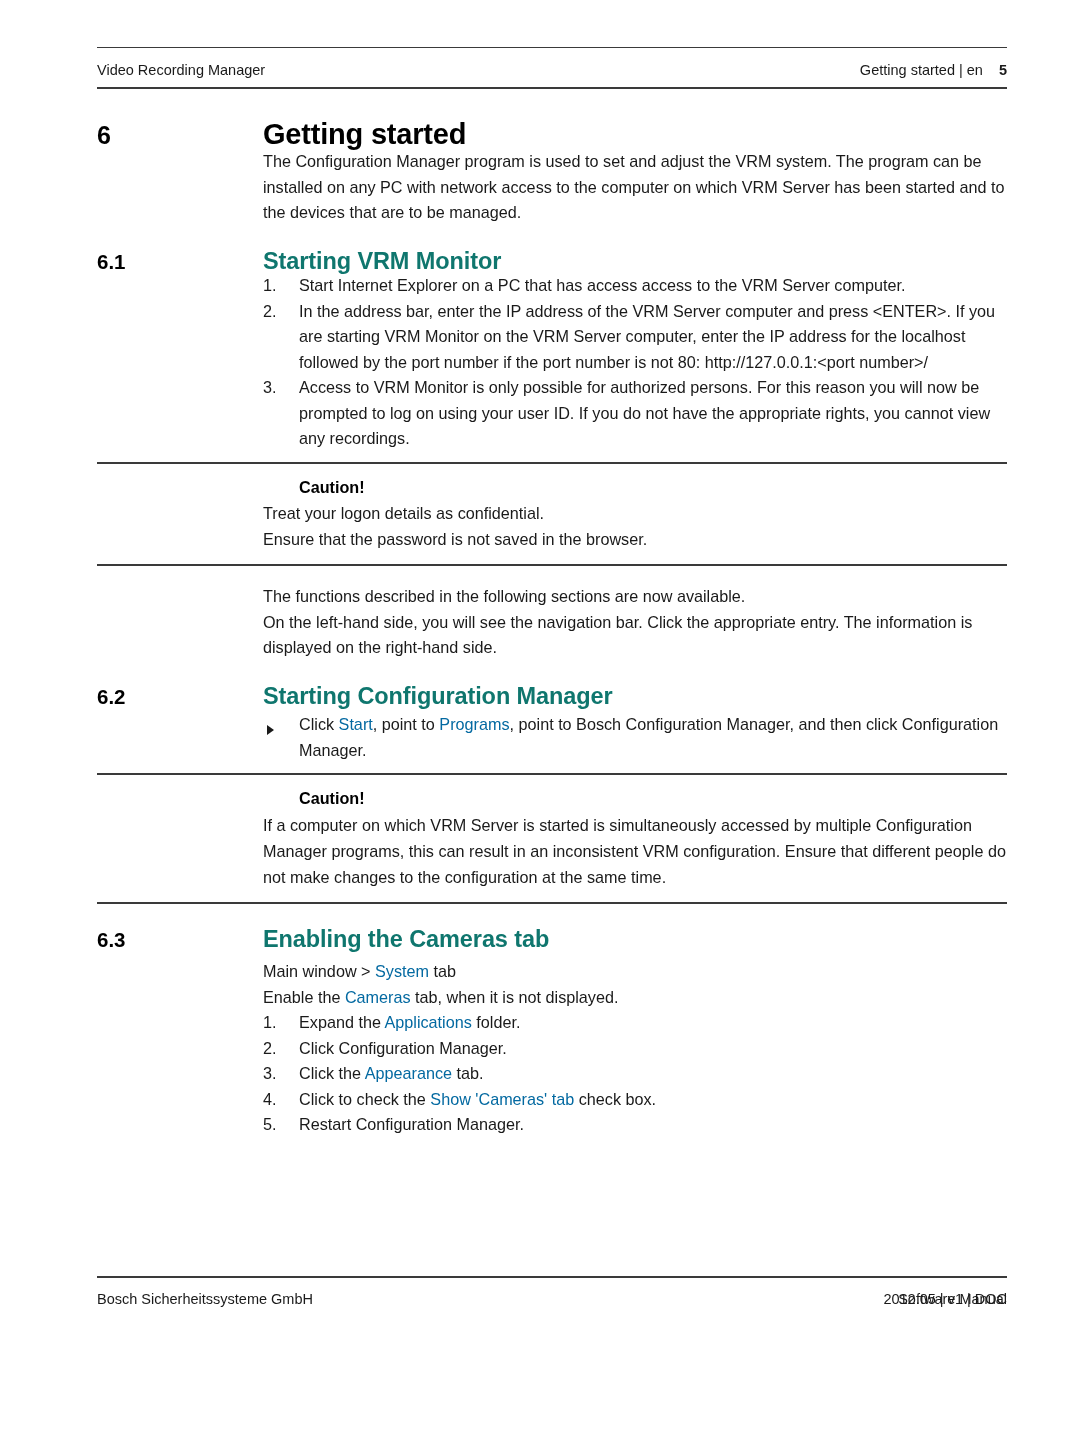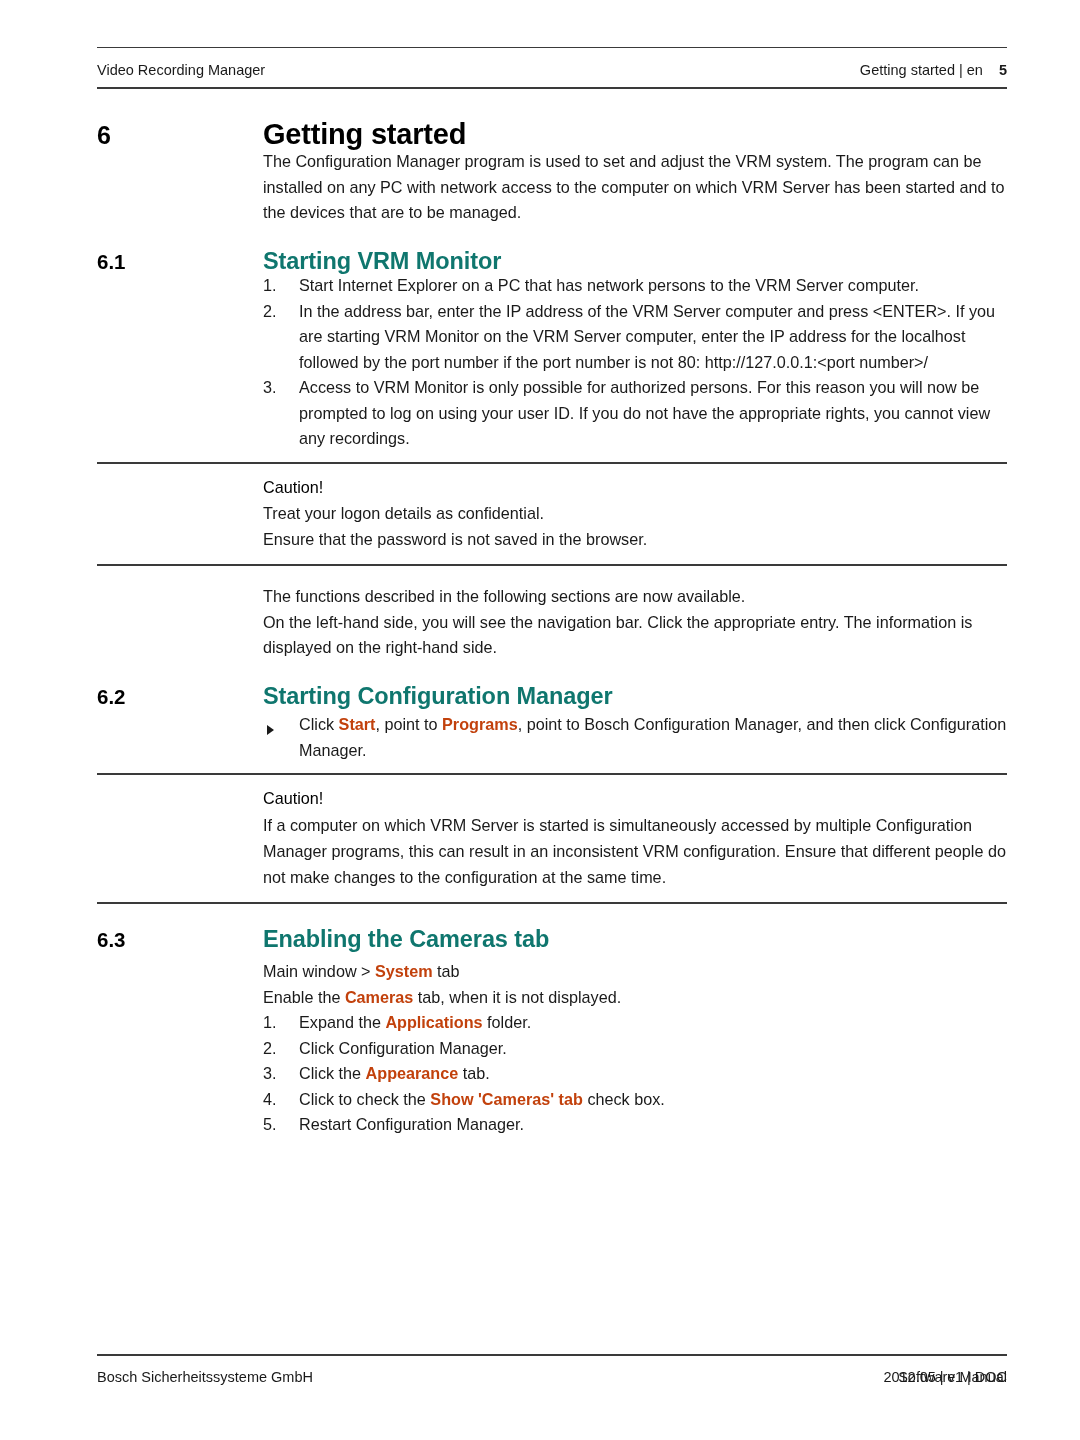--- a/index.html
+++ b/index.html
@@ -143,38 +143,39 @@
     border-bottom: 2px solid #3a3a3a;
     width: 910px;
     box-sizing: border-box;
   }
   .caution-inner {
     padding: 11px 0 12px 0;
     margin-left: 166px;
   }
   .caution-title {
     font-size: 16.2px;
-    font-weight: normal;
+    font-weight: bold;
     line-height: 25.5px;
     color: #000;
+    margin-left: 36px;
   }
   .caution-line {
     font-size: 16.2px;
     line-height: 26px;
     color: #1a1a1a;
   }
   .spacer-lg { height: 24px; }
   .spacer-md { height: 18px; }
   .spacer-sm { height: 10px; }
 
   
   .footer {
     position: absolute;
     left: 97px;
-    top: 1354px;
+    top: 1276px;
     width: 910px;
   }
   .rule-footer {
     border-top: 2px solid #3a3a3a;
     width: 100%;
     height: 0;
   }
   .footer-row {
     display: flex;
     justify-content: space-between;
@@ -185,21 +186,21 @@
   }
   .footer-center {
     position: absolute;
     left: 0; right: 0;
     top: 13px;
     text-align: right;
     font-size: 14.5px;
     pointer-events: none;
   }
   .footer-wrap { position: relative; }
-  b { font-weight: bold; color: #c2410c; }
+  b { font-weight: normal; color: #0369a1; }
 </style>
 </head>
 <body>
 
 <div class="page">
 
   <div class="header">
     <div class="rule-top"></div>
     <div class="header-row">
       <div class="header-left">Video Recording Manager</div>
@@ -223,21 +224,21 @@
 
     <div class="spacer-lg"></div>
 
     <div class="sec">
       <div class="sec-num h2n">6.1</div>
       <div class="sec-body">
         <div class="h2">Starting VRM Monitor</div>
         <div class="olist gap-after-h2">
           <div class="oitem">
             <div class="marker">1.</div>
-            <div class="otext">Start Internet Explorer on a PC that has network persons to the VRM Server computer.</div>
+            <div class="otext">Start Internet Explorer on a PC that has access access to the VRM Server computer.</div>
           </div>
           <div class="oitem">
             <div class="marker">2.</div>
             <div class="otext">In the address bar, enter the IP address of the VRM Server computer and press &lt;ENTER&gt;. If you are starting VRM Monitor on the VRM Server computer, enter the IP address for the localhost followed by the port number if the port number is not 80: http://127.0.0.1:&lt;port number&gt;/</div>
           </div>
           <div class="oitem">
             <div class="marker">3.</div>
             <div class="otext">Access to VRM Monitor is only possible for authorized persons. For this reason you will now be prompted to log on using your user ID. If you do not have the appropriate rights, you cannot view any recordings.</div>
           </div>
         </div>

